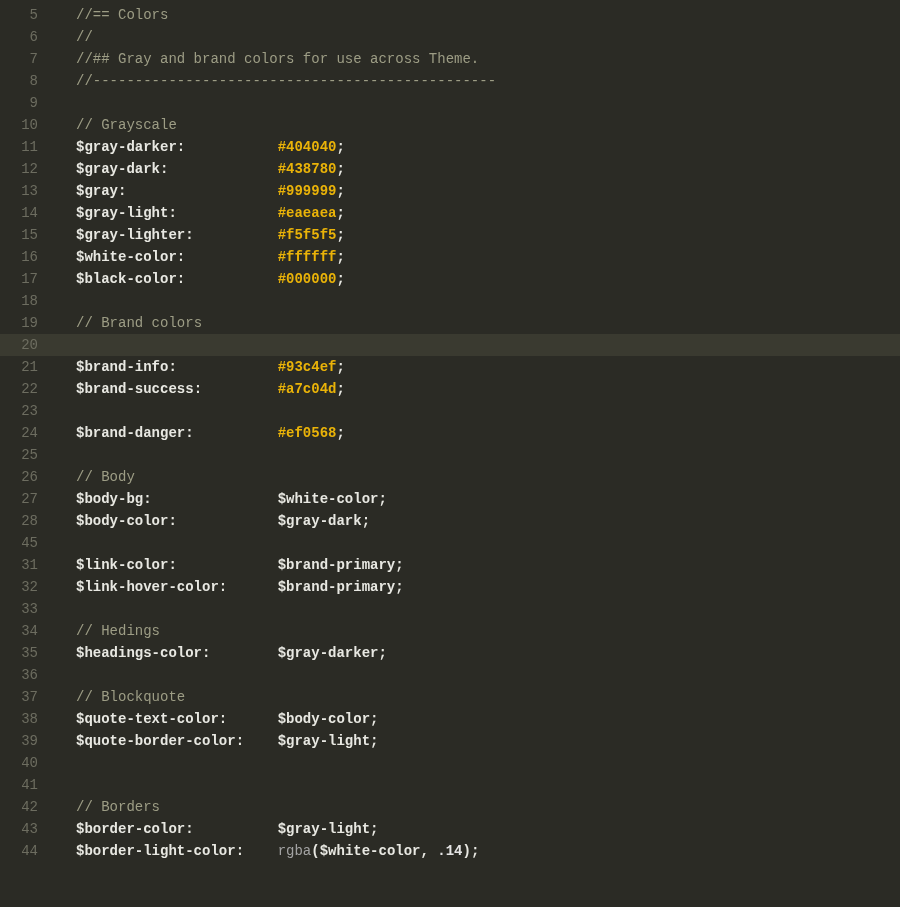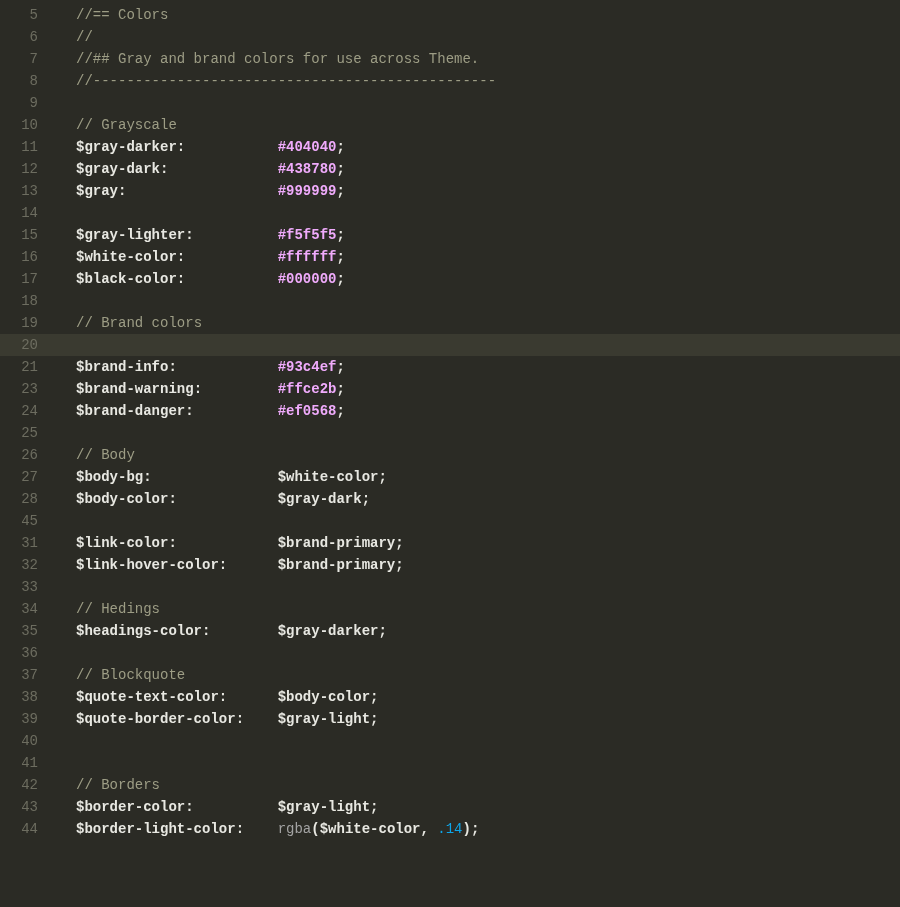--- a/index.html
+++ b/index.html
@@ -36,49 +36,50 @@
   }
   .code {
     flex: 1;
     padding-left: 20px;
     color: #e8e8e2;
   }
   .tok-comment-slash { color: #9d9d85; }
   .tok-comment-body  { color: #9d9d85; }
   .tok-var           { color: #e8e8e2; font-weight: 600; }
   .tok-colon         { color: #e8e8e2; font-weight: 600; }
-  .tok-hex           { color: #f0abfc; font-weight: 600; }
+  .tok-hex           { color: #eab308; font-weight: 600; }
   .tok-val-var       { color: #e8e8e2; font-weight: 600; }
   .tok-func          { color: #a3a3a3; font-weight: 400; }
   .tok-paren         { color: #e8e8e2; font-weight: 600; }
-  .tok-num           { color: #0ea5e9; font-weight: 400; }
+  .tok-num           { color: #e5e5e5; font-weight: 700; }
   .tok-semi          { color: #e8e8e2; font-weight: 600; }
 </style>
 </head>
 <body>
 
 <div class="editor">
     <div class="line"><div class="gutter">5</div><div class="code"><span class="tok-comment-slash">//==</span><span class="tok-comment-body"> Colors</span></div></div>
     <div class="line"><div class="gutter">6</div><div class="code"><span class="tok-comment-slash">//</span></div></div>
     <div class="line"><div class="gutter">7</div><div class="code"><span class="tok-comment-slash">//##</span><span class="tok-comment-body"> Gray and brand colors for use across Theme.</span></div></div>
     <div class="line"><div class="gutter">8</div><div class="code"><span class="tok-comment-slash">//------------------------------------------------</span></div></div>
     <div class="line"><div class="gutter">9</div><div class="code"></div></div>
     <div class="line"><div class="gutter">10</div><div class="code"><span class="tok-comment-slash">//</span><span class="tok-comment-body"> Grayscale</span></div></div>
     <div class="line"><div class="gutter">11</div><div class="code"><span class="tok-var">$gray-darker</span><span class="tok-colon">:</span><span>           </span><span class="tok-hex">#404040</span><span class="tok-semi">;</span></div></div>
     <div class="line"><div class="gutter">12</div><div class="code"><span class="tok-var">$gray-dark</span><span class="tok-colon">:</span><span>             </span><span class="tok-hex">#438780</span><span class="tok-semi">;</span></div></div>
     <div class="line"><div class="gutter">13</div><div class="code"><span class="tok-var">$gray</span><span class="tok-colon">:</span><span>                  </span><span class="tok-hex">#999999</span><span class="tok-semi">;</span></div></div>
-    <div class="line"><div class="gutter">14</div></div>
+    <div class="line"><div class="gutter">14</div><div class="code"><span class="tok-var">$gray-light</span><span class="tok-colon">:</span><span>            </span><span class="tok-hex">#eaeaea</span><span class="tok-semi">;</span></div></div>
     <div class="line"><div class="gutter">15</div><div class="code"><span class="tok-var">$gray-lighter</span><span class="tok-colon">:</span><span>          </span><span class="tok-hex">#f5f5f5</span><span class="tok-semi">;</span></div></div>
     <div class="line"><div class="gutter">16</div><div class="code"><span class="tok-var">$white-color</span><span class="tok-colon">:</span><span>           </span><span class="tok-hex">#ffffff</span><span class="tok-semi">;</span></div></div>
     <div class="line"><div class="gutter">17</div><div class="code"><span class="tok-var">$black-color</span><span class="tok-colon">:</span><span>           </span><span class="tok-hex">#000000</span><span class="tok-semi">;</span></div></div>
     <div class="line"><div class="gutter">18</div><div class="code"></div></div>
     <div class="line"><div class="gutter">19</div><div class="code"><span class="tok-comment-slash">//</span><span class="tok-comment-body"> Brand colors</span></div></div>
     <div class="line highlight"><div class="gutter">20</div></div>
     <div class="line"><div class="gutter">21</div><div class="code"><span class="tok-var">$brand-info</span><span class="tok-colon">:</span><span>            </span><span class="tok-hex">#93c4ef</span><span class="tok-semi">;</span></div></div>
-    <div class="line"><div class="gutter">23</div><div class="code"><span class="tok-var">$brand-warning</span><span class="tok-colon">:</span><span>         </span><span class="tok-hex">#ffce2b</span><span class="tok-semi">;</span></div></div>
+    <div class="line"><div class="gutter">22</div><div class="code"><span class="tok-var">$brand-success</span><span class="tok-colon">:</span><span>         </span><span class="tok-hex">#a7c04d</span><span class="tok-semi">;</span></div></div>
+    <div class="line"><div class="gutter">23</div></div>
     <div class="line"><div class="gutter">24</div><div class="code"><span class="tok-var">$brand-danger</span><span class="tok-colon">:</span><span>          </span><span class="tok-hex">#ef0568</span><span class="tok-semi">;</span></div></div>
     <div class="line"><div class="gutter">25</div><div class="code"></div></div>
     <div class="line"><div class="gutter">26</div><div class="code"><span class="tok-comment-slash">//</span><span class="tok-comment-body"> Body</span></div></div>
     <div class="line"><div class="gutter">27</div><div class="code"><span class="tok-var">$body-bg</span><span class="tok-colon">:</span><span>               </span><span class="tok-val-var">$white-color</span><span class="tok-semi">;</span></div></div>
     <div class="line"><div class="gutter">28</div><div class="code"><span class="tok-var">$body-color</span><span class="tok-colon">:</span><span>            </span><span class="tok-val-var">$gray-dark</span><span class="tok-semi">;</span></div></div>
     <div class="line"><div class="gutter">45</div><div class="code"></div></div>
     <div class="line"><div class="gutter">31</div><div class="code"><span class="tok-var">$link-color</span><span class="tok-colon">:</span><span>            </span><span class="tok-val-var">$brand-primary</span><span class="tok-semi">;</span></div></div>
     <div class="line"><div class="gutter">32</div><div class="code"><span class="tok-var">$link-hover-color</span><span class="tok-colon">:</span><span>      </span><span class="tok-val-var">$brand-primary</span><span class="tok-semi">;</span></div></div>
     <div class="line"><div class="gutter">33</div><div class="code"></div></div>
     <div class="line"><div class="gutter">34</div><div class="code"><span class="tok-comment-slash">//</span><span class="tok-comment-body"> Hedings</span></div></div>

